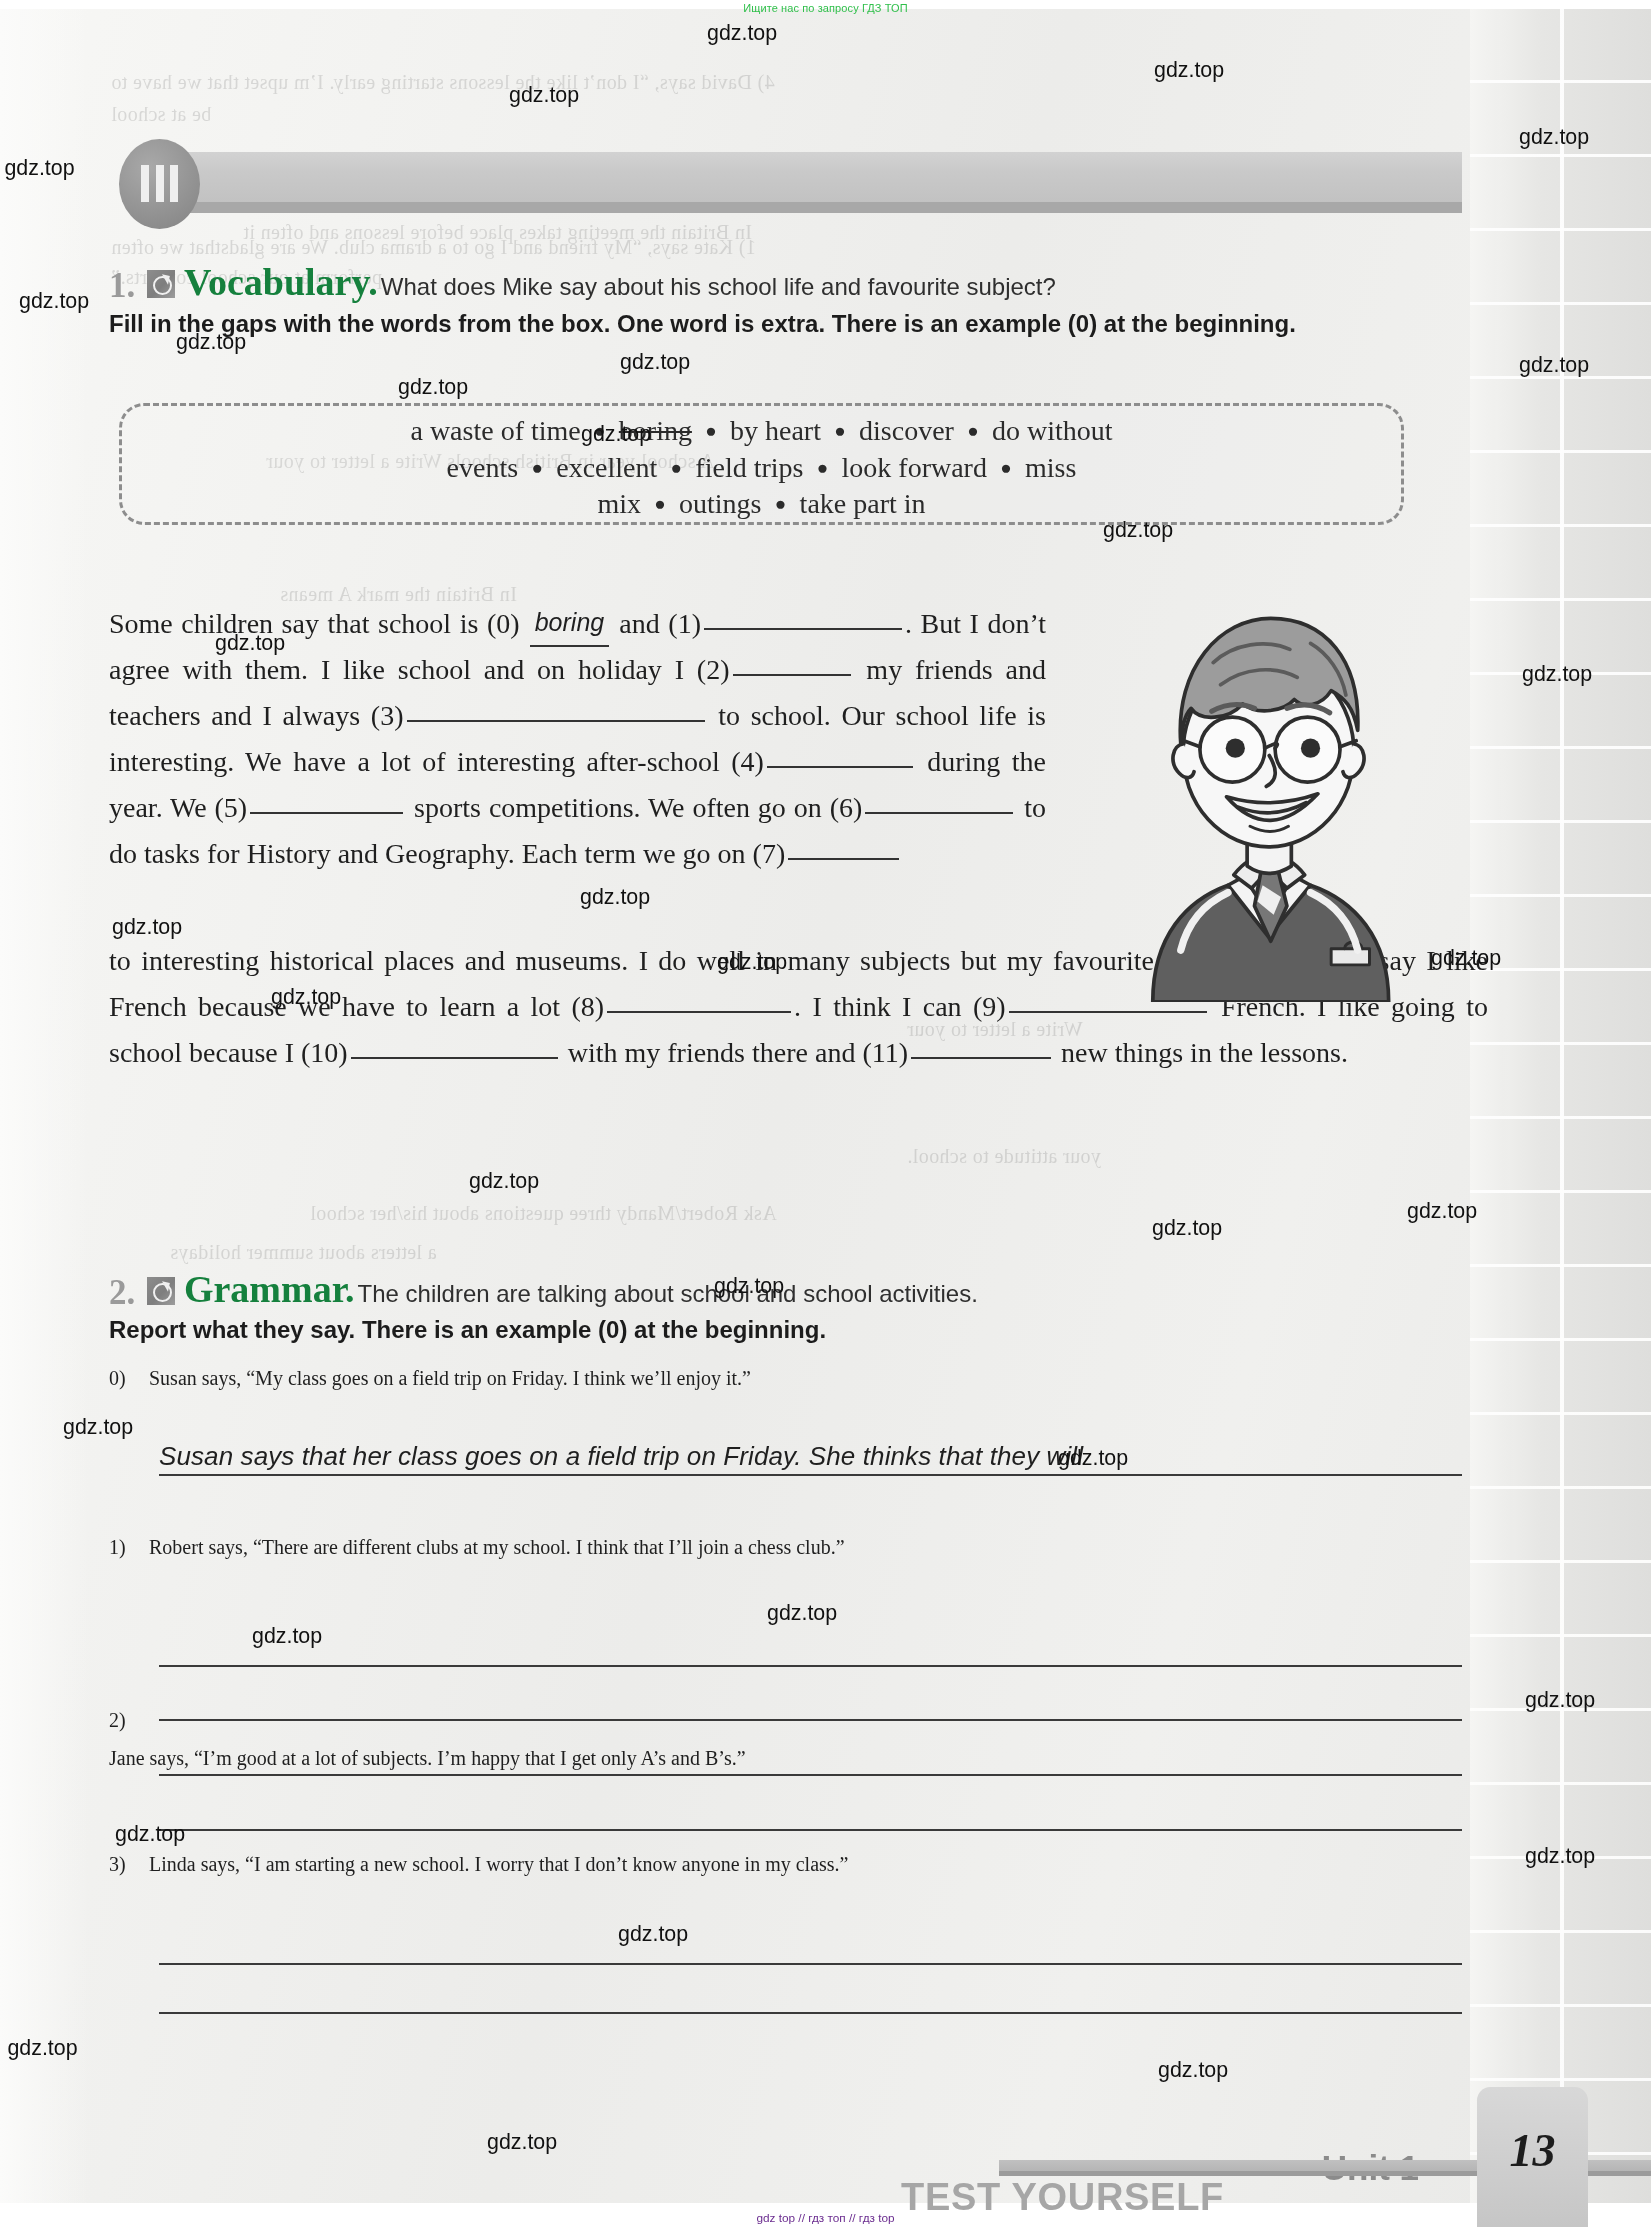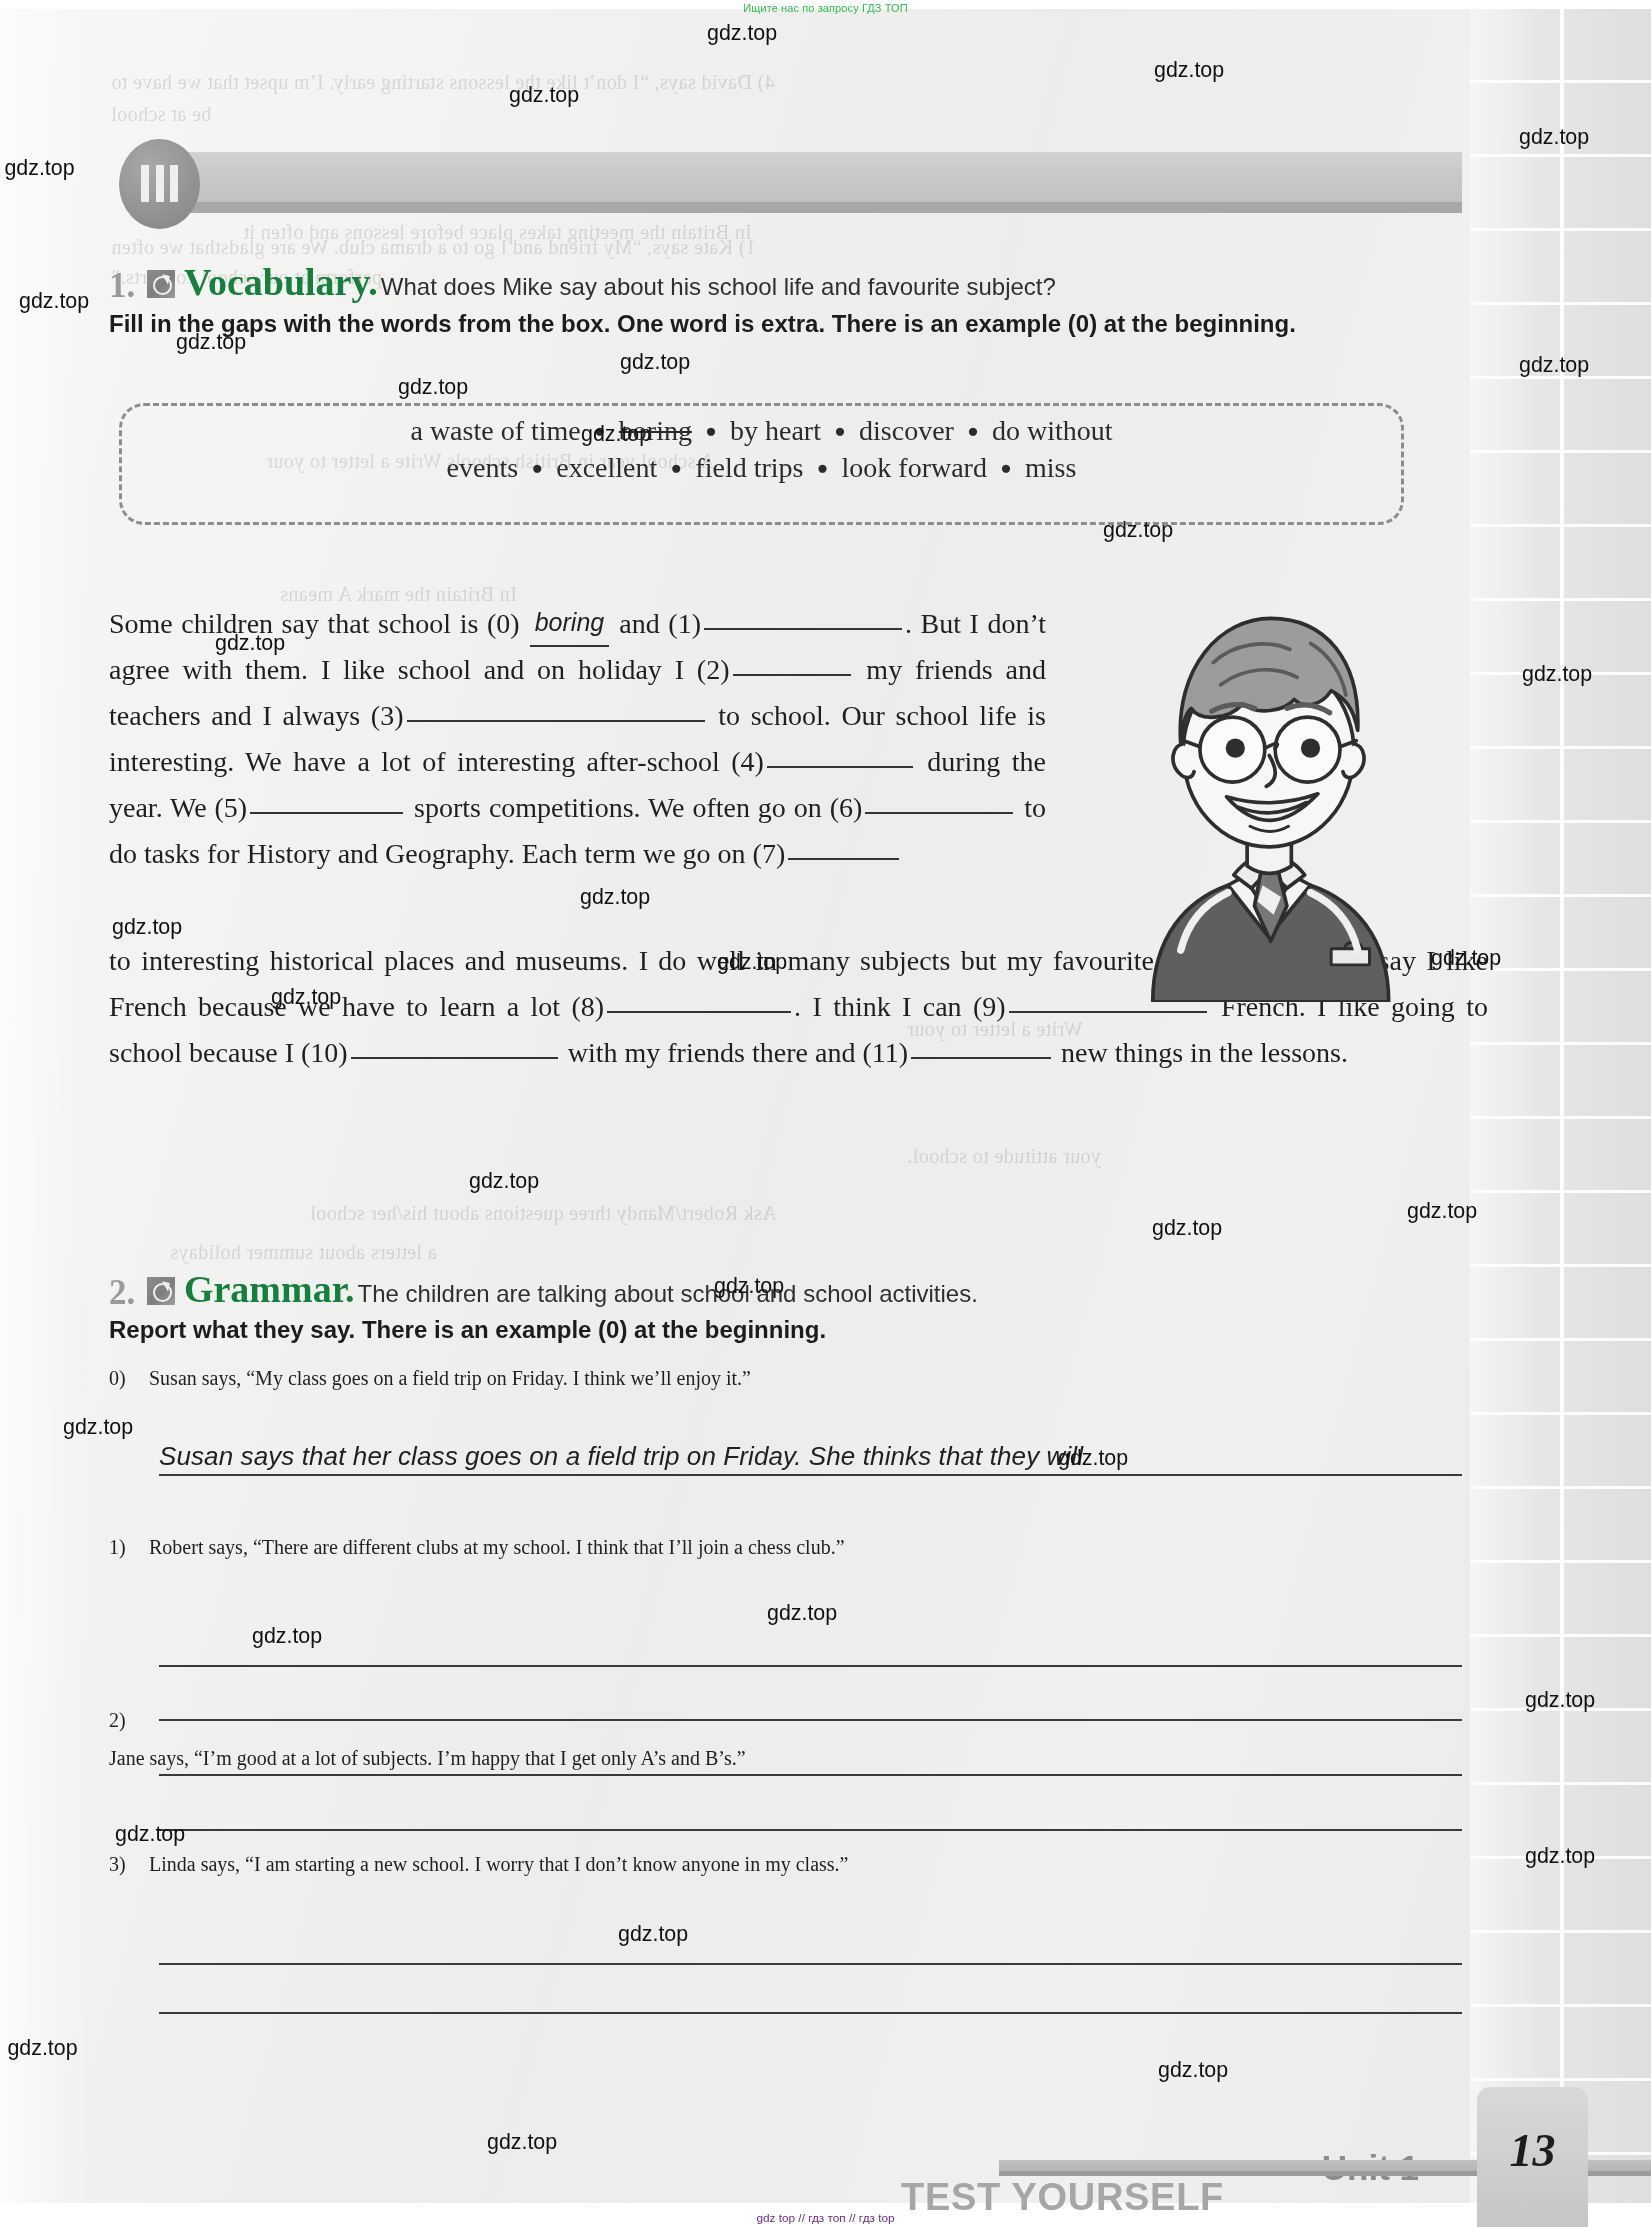--- a/index.html
+++ b/index.html
@@ -240,20 +240,23 @@
   </div>
   <div class="task-head t-bold" style="top:308px; width:1357px;">Fill in the gaps with the words from the box. One word is extra. There is an example (0) at the beginning.</div>
 
   <div class="wordbox">
     <div class="wordbox-inner">
       <span class="wb-row">
         <span>a waste of time</span><span class="wb-sep">●</span><span class="wb-strike">boring</span><span class="wb-sep">●</span><span>by heart</span><span class="wb-sep">●</span><span>discover</span><span class="wb-sep">●</span><span>do without</span>
       </span>
       <span class="wb-row">
         <span>events</span><span class="wb-sep">●</span><span>excellent</span><span class="wb-sep">●</span><span>field trips</span><span class="wb-sep">●</span><span>look forward</span><span class="wb-sep">●</span><span>miss</span>
+      </span>
+      <span class="wb-row">
+        <span>mix</span><span class="wb-sep">●</span><span>outings</span><span class="wb-sep">●</span><span>take part in</span>
       </span>
     </div>
   </div>
 
   <div class="para">
     <span>Some children say that school is (0)</span>
     <span class="ans">boring</span>
     <span>and</span>
     <span>(1)</span><span class="gap" style="width:198px;"></span><span>. But I don’t agree with them. I like school and on holiday I (2)</span><span class="gap" style="width:118px;"></span>
     <span>my friends and teachers and I always (3)</span><span class="gap" style="width:298px;"></span>

